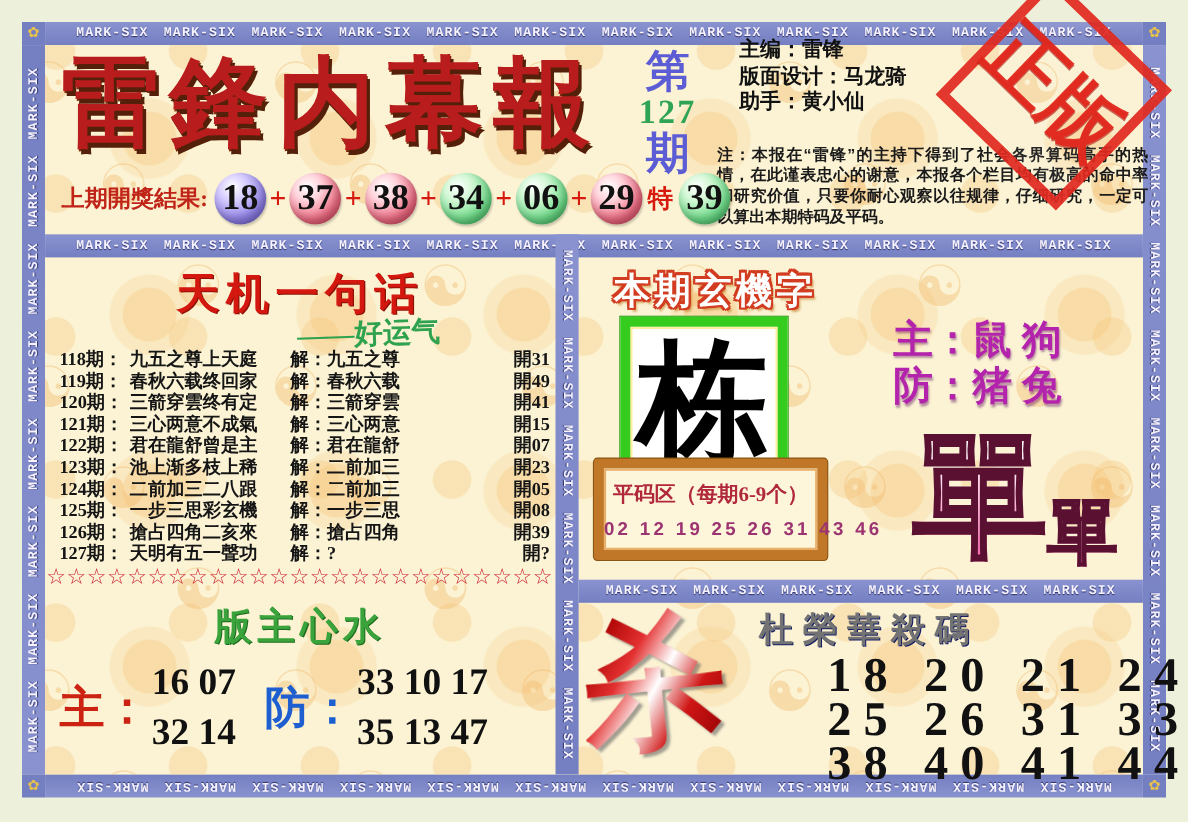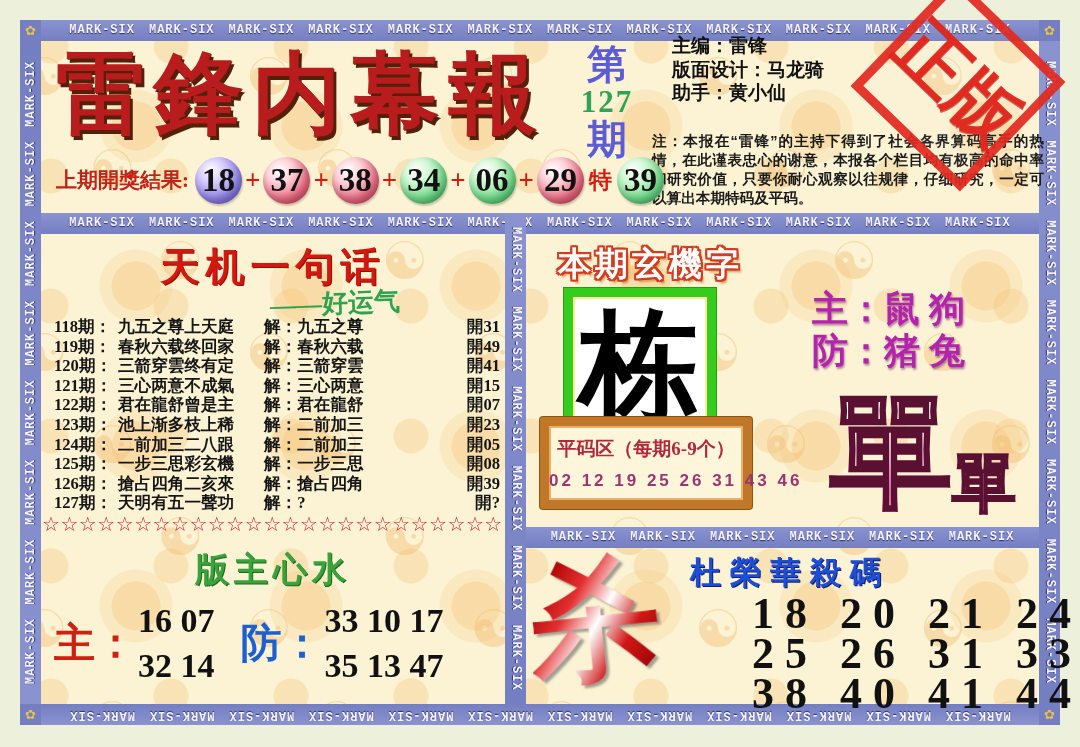--- a/index.html
+++ b/index.html
@@ -109,21 +109,21 @@
     -webkit-text-stroke:2.5px #5a1030; line-height:1; }
   .dan-large { left:810px; top:372px; font-size:122px; }
   .dan-small { left:932px; top:432px; font-size:64px; -webkit-text-stroke:2px #5a1030; }
 
   
   .sha-char { position:absolute; left:508px; top:528px; font-size:132px; font-weight:bold; line-height:1.1;
     transform:rotate(-6deg); color:#cc0f0f;
     background:linear-gradient(125deg,#a80000 15%, #e33030 35%, #ffffff 52%, #d01616 70%, #8f0000 95%);
     -webkit-background-clip:text; background-clip:text; -webkit-text-fill-color:transparent;
     text-shadow:none; filter:drop-shadow(3px 3px 1px rgba(90,90,90,.55)); }
-  .sha-title { position:absolute; left:670px; top:532px; font-size:31px; font-weight:bold; color:#1d4ed8; letter-spacing:9px;
+  .sha-title { position:absolute; left:670px; top:532px; font-size:31px; font-weight:bold; color:#737373; letter-spacing:9px;
     white-space:nowrap; text-shadow:1px 1px 0 #141d66; }
   .sha-rows { position:absolute; left:732px; top:574px; font-size:44px; font-weight:bold; color:#111; line-height:40px;
     letter-spacing:11px; white-space:nowrap; }
 </style>
 </head>
 <body>
 
 <div class="sheet">
 
   <div class="strip h b-top">MARK-SIX  MARK-SIX  MARK-SIX  MARK-SIX  MARK-SIX  MARK-SIX  MARK-SIX  MARK-SIX  MARK-SIX  MARK-SIX  MARK-SIX  MARK-SIX</div>

